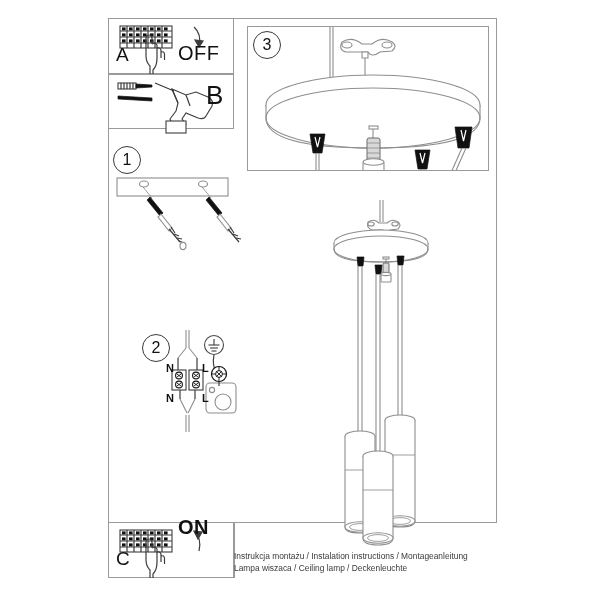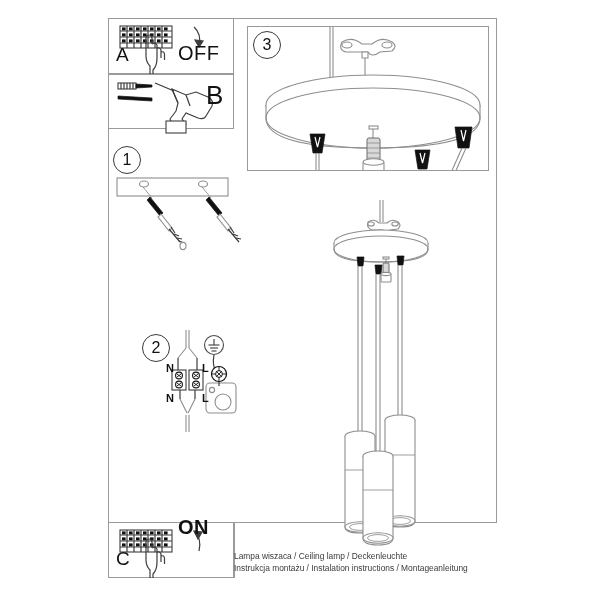--- a/index.html
+++ b/index.html
@@ -426,17 +426,17 @@
   <div class="circnum" id="num1">1</div>
   <div class="circnum" id="num2">2</div>
   <div class="circnum" id="num3">3</div>
 
   <div class="termlbl" id="tn1">N</div>
   <div class="termlbl" id="tl1">L</div>
   <div class="termlbl" id="tn2">N</div>
   <div class="termlbl" id="tl2">L</div>
 
   <div id="caption">
+    <div>Instrukcja montażu / Instalation instructions / Montageanleitung</div>
     <div>Lampa wiszaca / Ceiling lamp / Deckenleuchte</div>
-    <div>Instrukcja montażu / Instalation instructions / Montageanleitung</div>
   </div>
 
 </div>
 
 </body></html>

